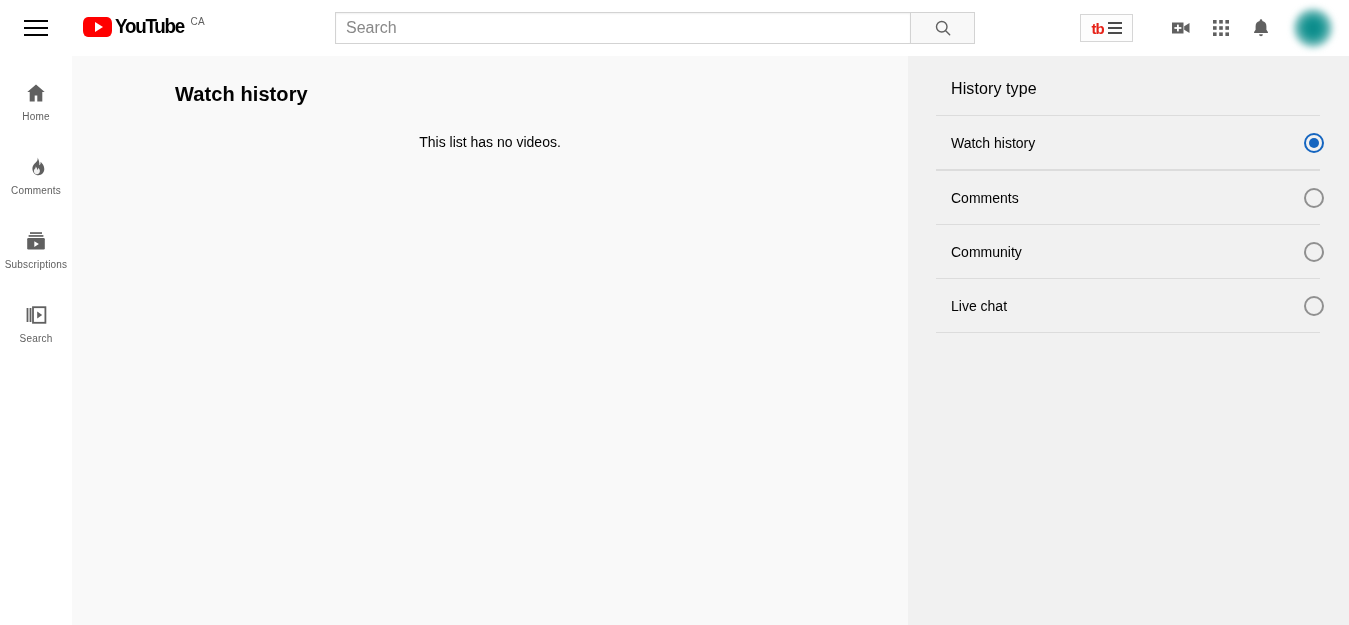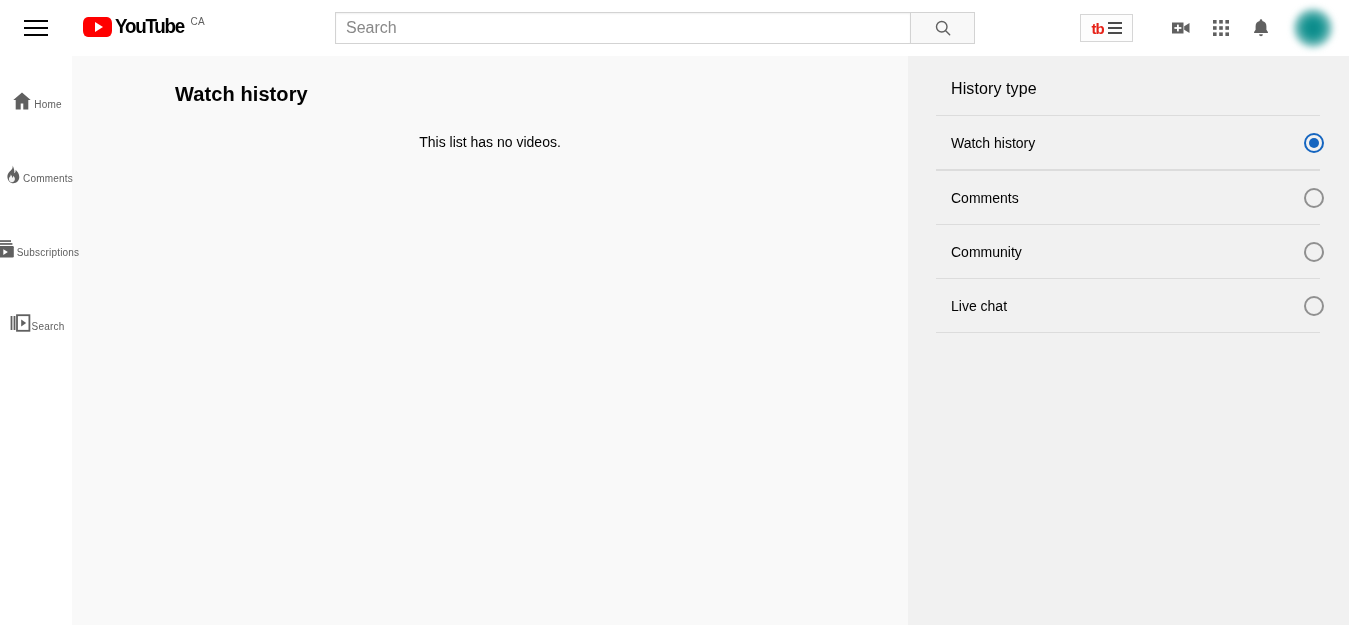--- a/index.html
+++ b/index.html
@@ -145,21 +145,21 @@
     position: absolute;
     top: 56px; left: 0;
     width: 72px;
     height: 569px;
     background: #ffffff;
     padding-top: 8px;
     z-index: 20;
   }
   .side-item {
     width: 72px; height: 74px;
-    display: flex; flex-direction: row;
+    display: flex; flex-direction: column;
     align-items: center; justify-content: center;
     cursor: pointer;
     color: #606060;
   }
   .side-item .side-label {
     font-size: 10px;
     color: #606060;
     margin-top: 6px;
     letter-spacing: 0.2px;
   }

